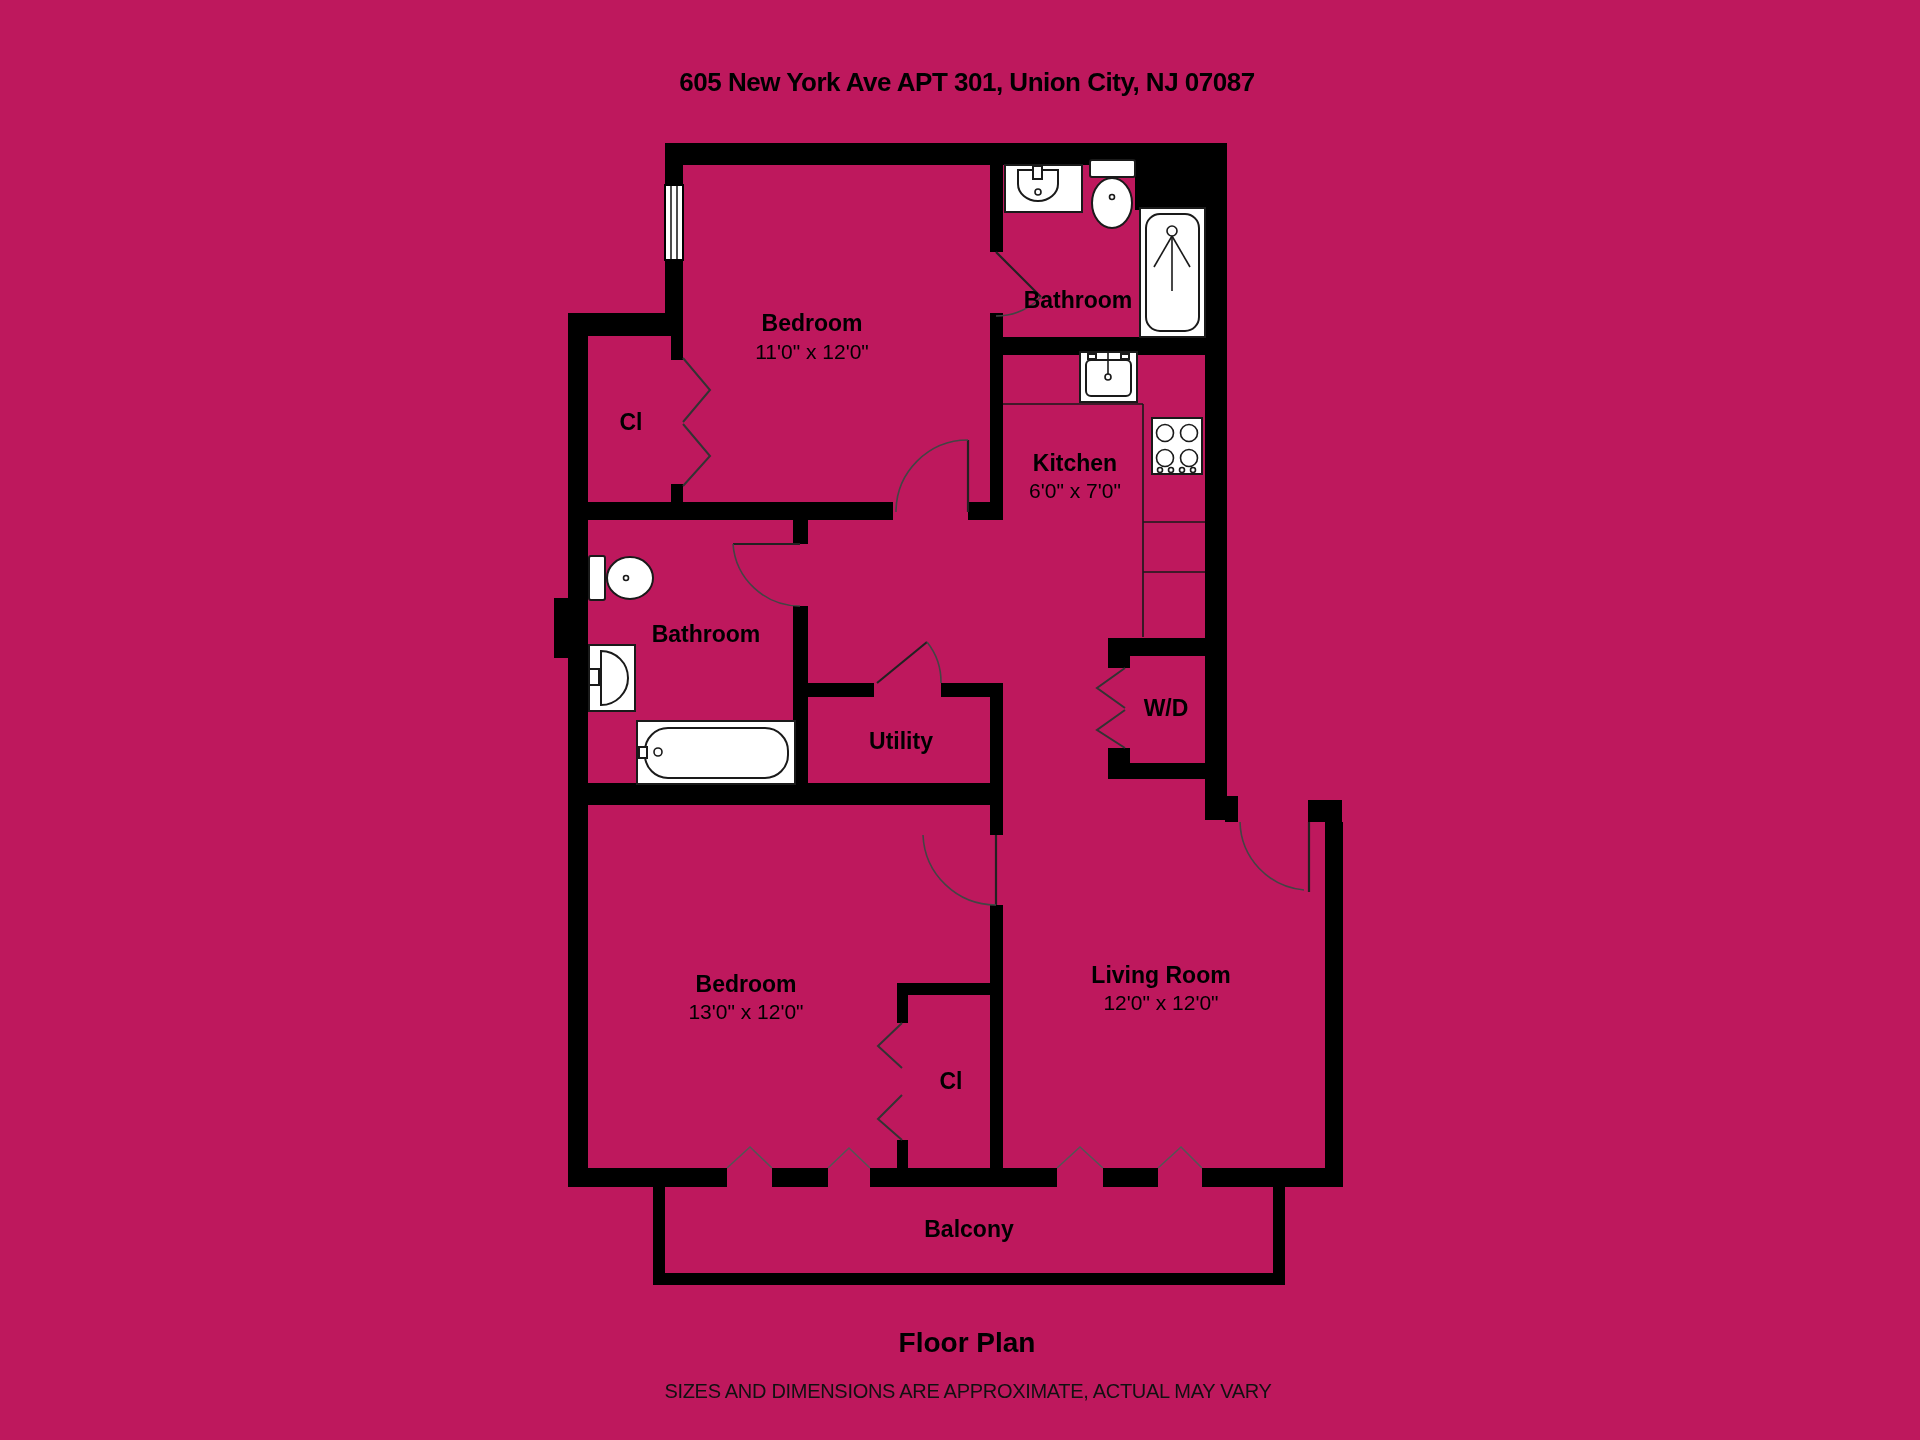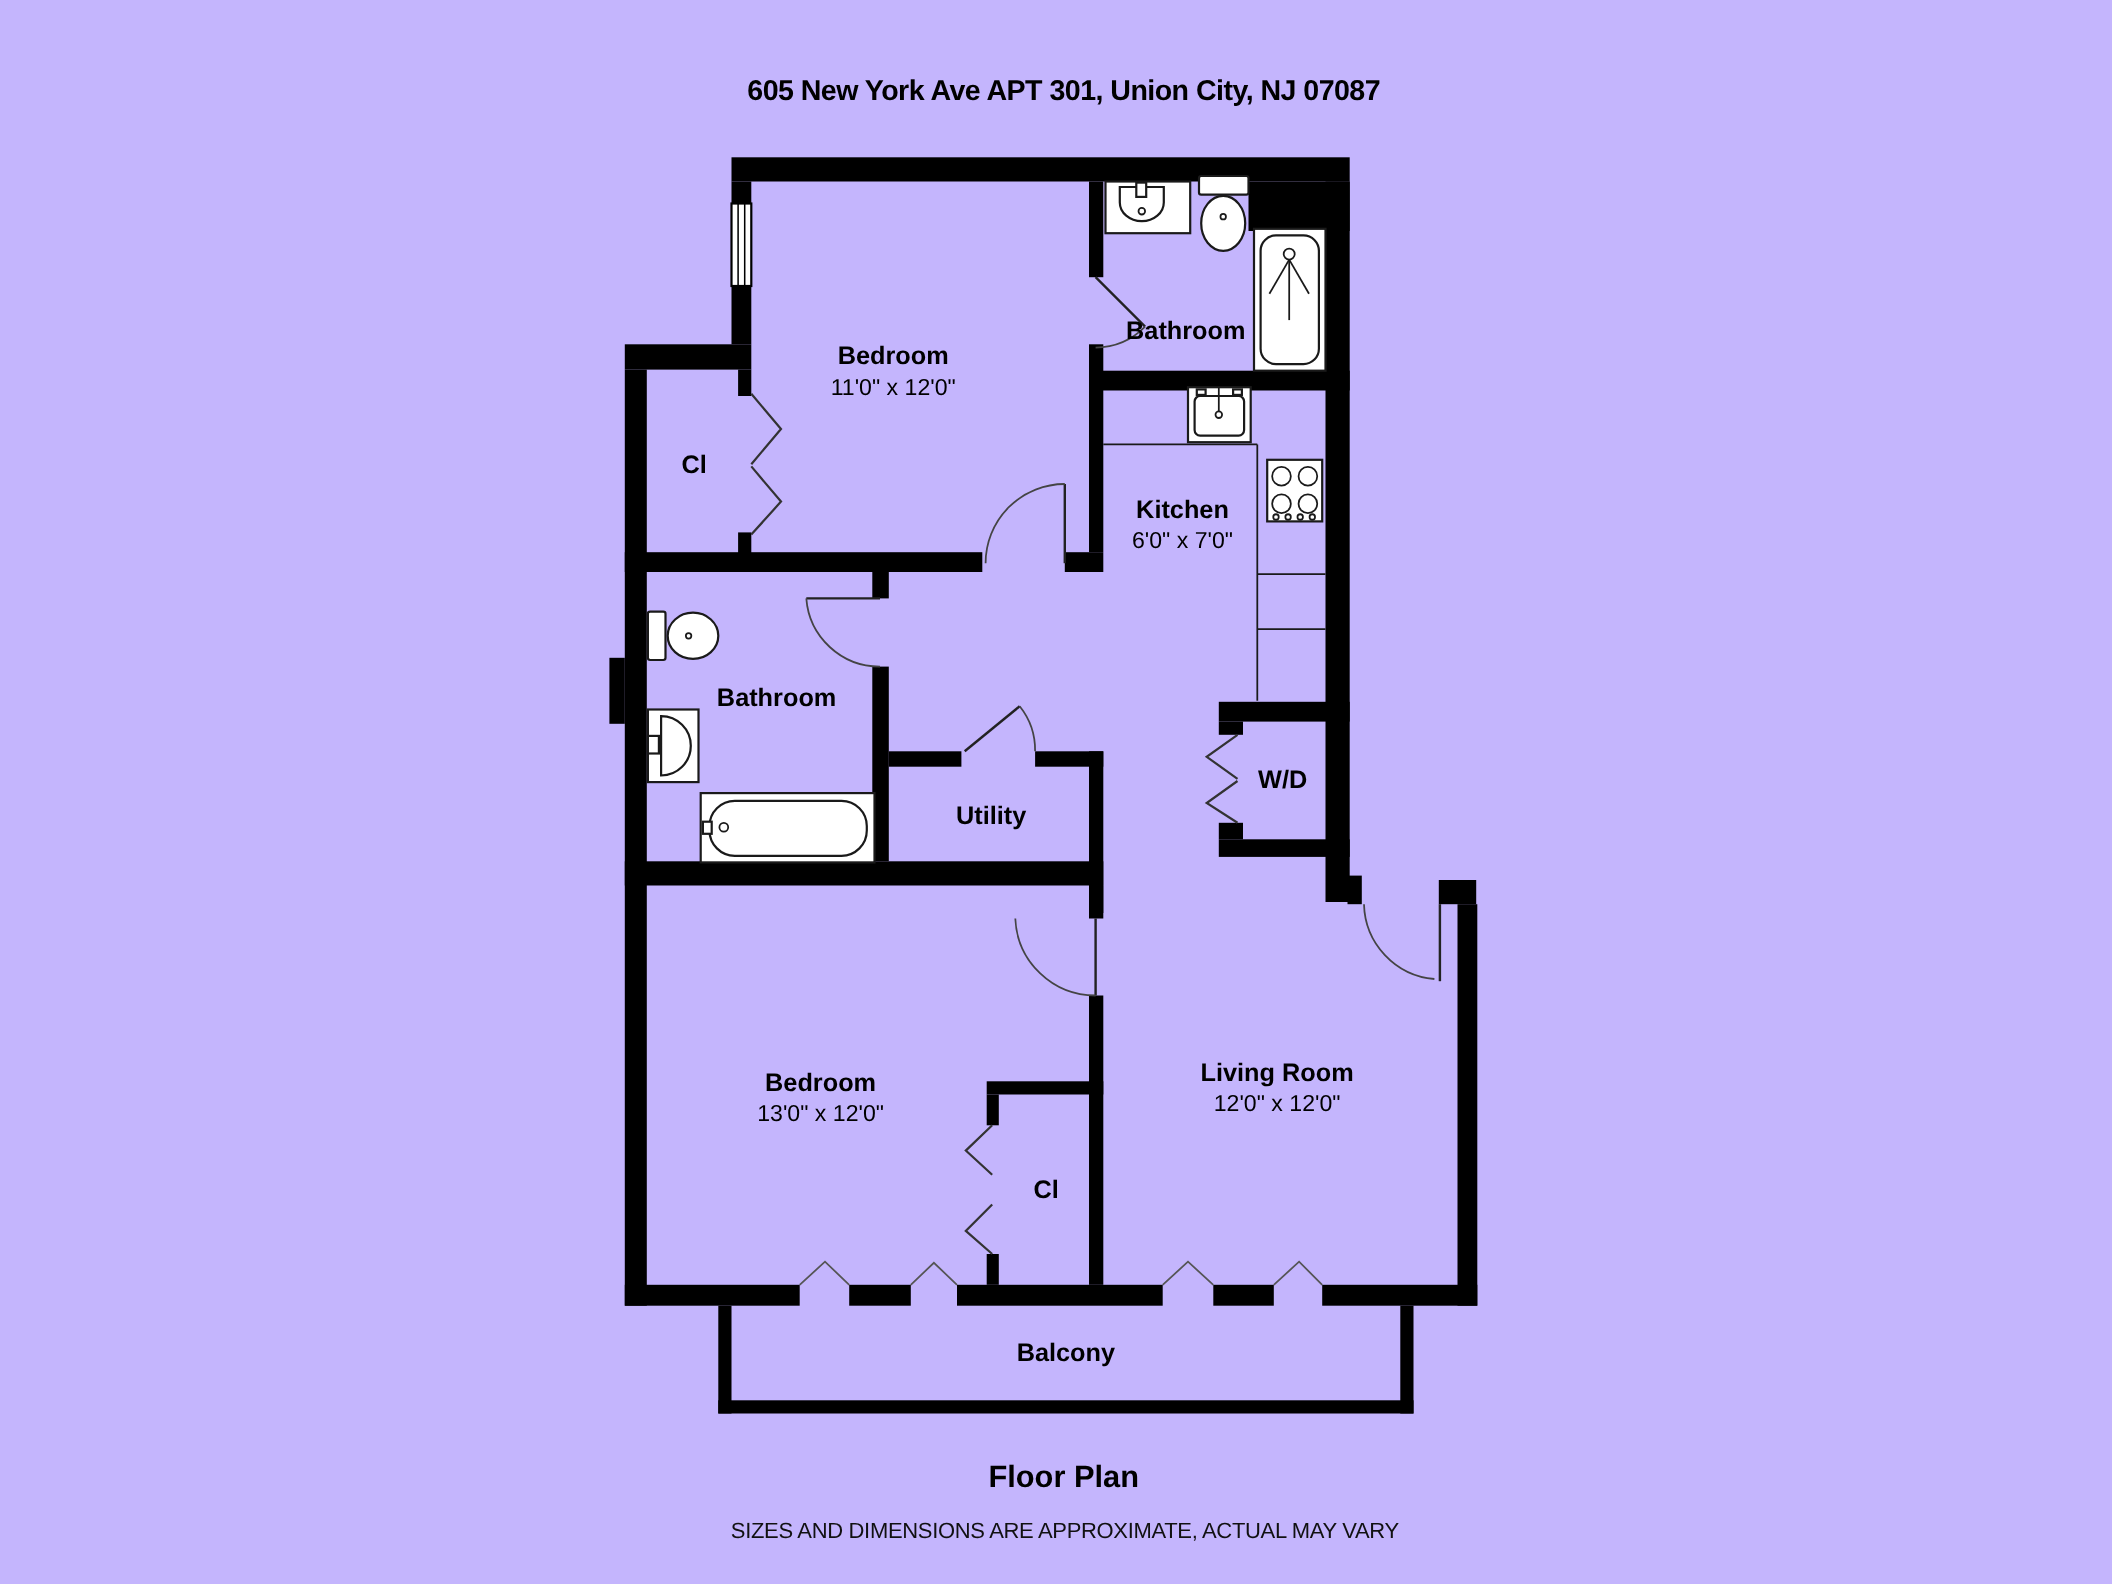--- a/index.html
+++ b/index.html
@@ -1,16 +1,16 @@
 <!DOCTYPE html>
 <html><head>
 <meta charset="utf-8">
 <style>
   html,body{margin:0;padding:0;background:#fff;}
-  #canvas{position:relative;width:1920px;height:1440px;background:#c4b5fd;overflow:hidden;
+  #canvas{position:relative;width:1920px;height:1440px;background:#be185d;overflow:hidden;
           font-family:"Liberation Sans",sans-serif;}
   svg{position:absolute;inset:0;}
   .wall{fill:#000;stroke:none;}
   .fixture{fill:#fff;stroke:#1a1a1a;stroke-width:2;}
   .fixture-thin{fill:none;stroke:#1a1a1a;stroke-width:1.6;}
   .door{fill:none;stroke:#222;stroke-width:2.2;}
   .arc{fill:none;stroke:#444;stroke-width:1.6;}
   .bifold{fill:none;stroke:#333;stroke-width:2;}
   .chevron{fill:none;stroke:#555;stroke-width:1.6;}
   .room-name{font-family:"Liberation Sans",sans-serif;font-weight:bold;font-size:23px;fill:#000;

